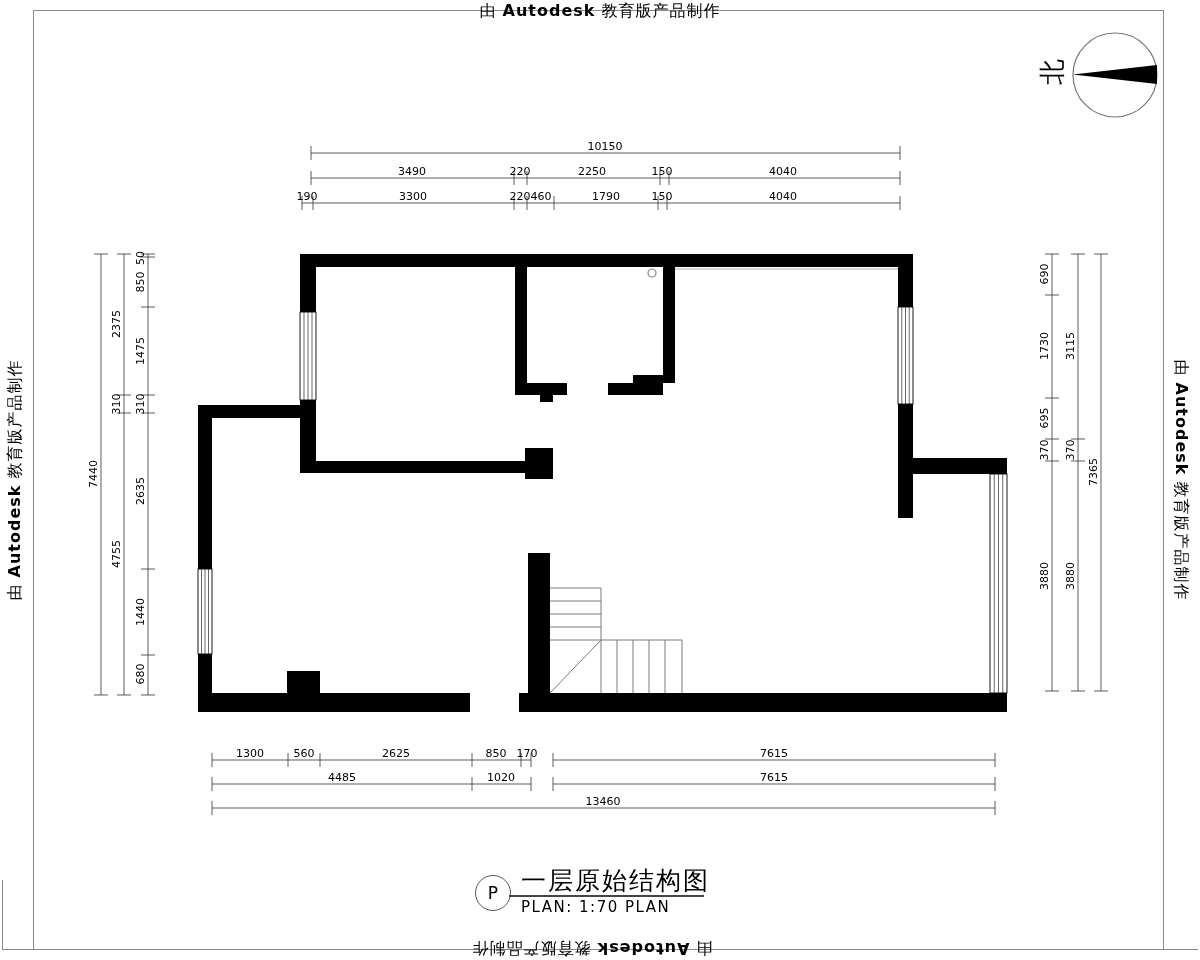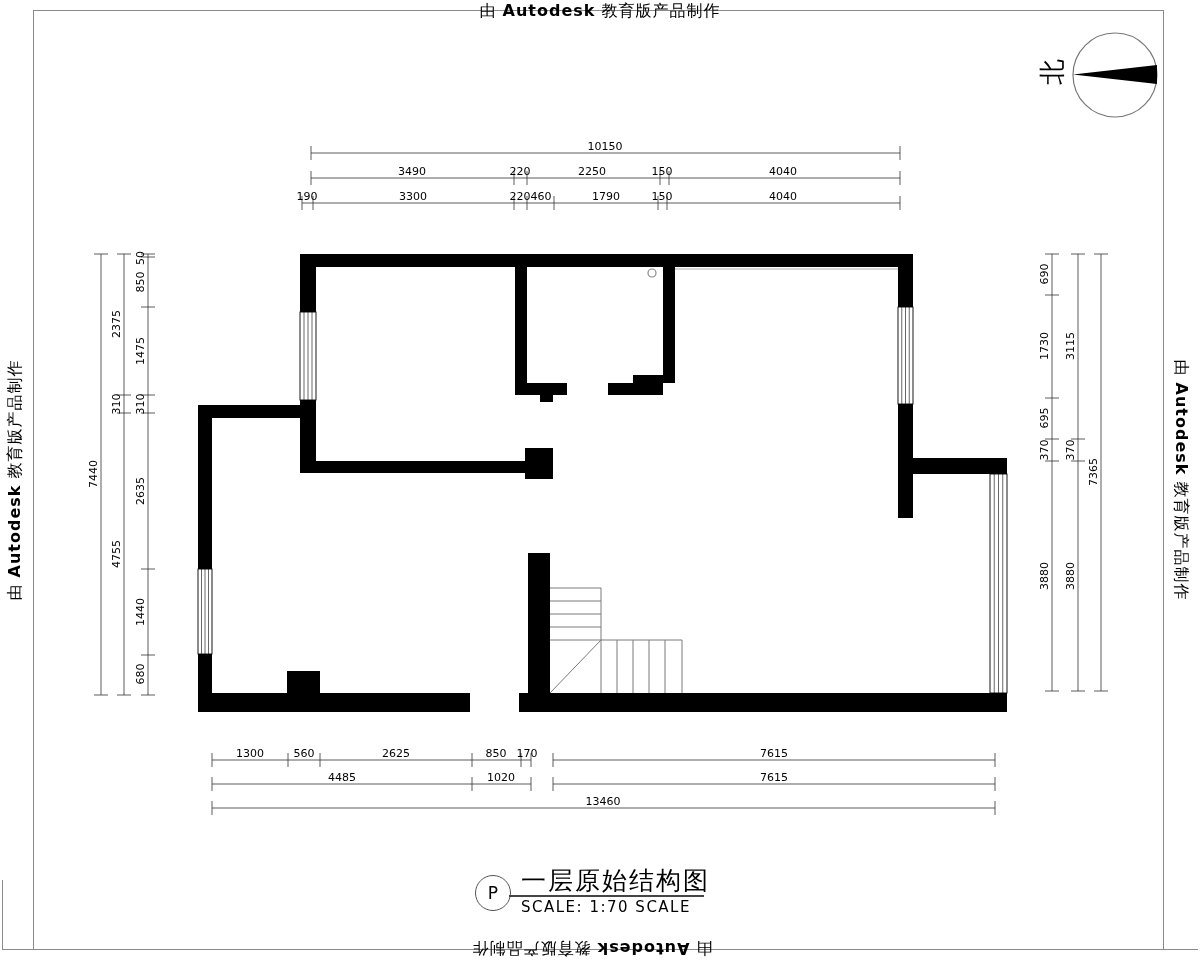--- a/index.html
+++ b/index.html
@@ -226,13 +226,13 @@
     <line x1="1094" y1="254" x2="1108" y2="254" stroke="#333333" stroke-width="0.8"></line>
     <line x1="1094" y1="691" x2="1108" y2="691" stroke="#333333" stroke-width="0.8"></line>
     <text transform="translate(1097 472) rotate(-90)" text-anchor="middle" font-size="11" fill="#000">7365</text>
   </svg>
 
 <div class="abs tag-circle">
   <span>P</span>
 </div>
 <div class="abs plan-title">一层原始结构图</div>
 <div class="abs title-underline"></div>
-<div class="abs scale-text">SCALE: 1:70 SCALE</div>
+<div class="abs scale-text">PLAN: 1:70 PLAN</div>
 
 </body></html>

